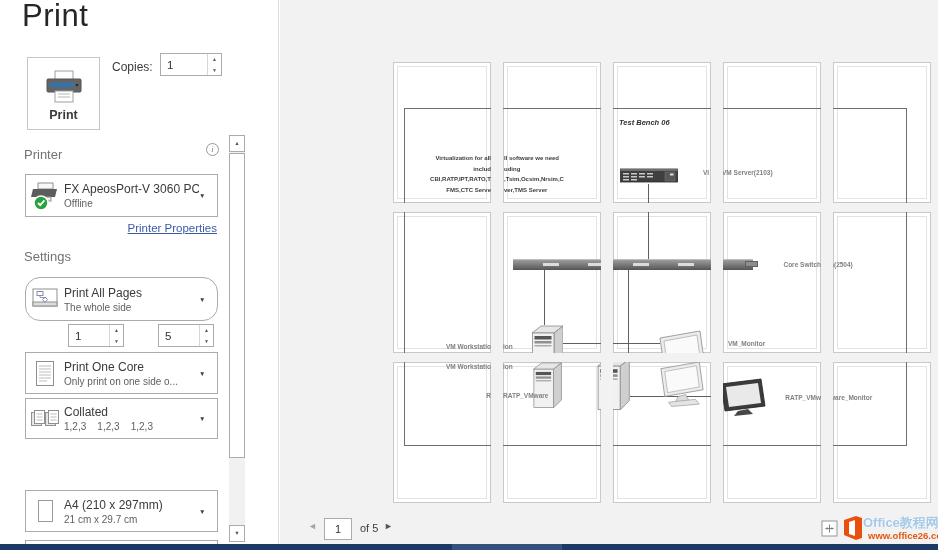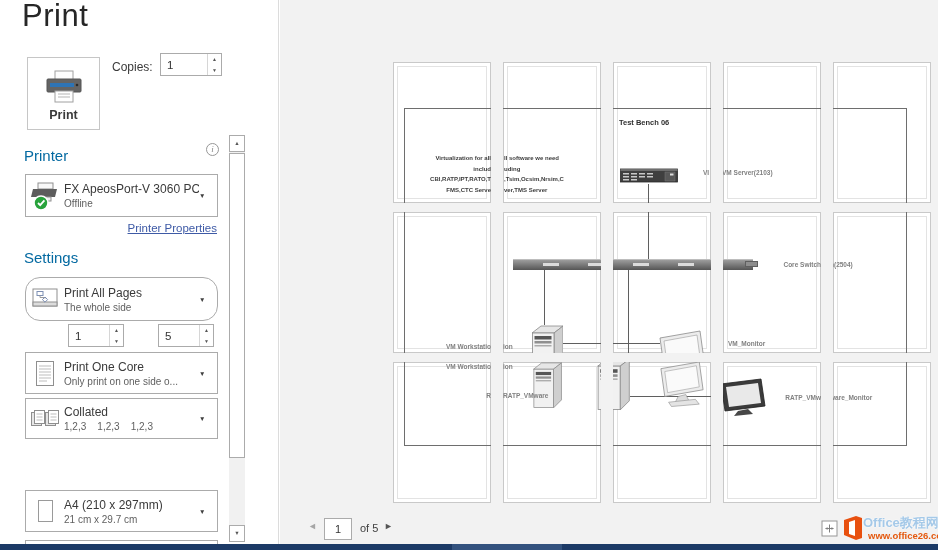--- a/index.html
+++ b/index.html
@@ -11,21 +11,21 @@
   
   #left-panel { position:absolute; left:0; top:0; width:278px; height:544px; background:#fff; }
   #page-title { position:absolute; left:22px; top:-2px; font-size:31px; font-weight:400;
                 color:#262626; letter-spacing:.5px; }
   #print-big-btn { position:absolute; left:27px; top:57px; width:73px; height:73px;
                    background:#fff; border:1px solid #c6c6c6; cursor:pointer;
                    display:flex; flex-direction:column; align-items:center; justify-content:flex-end; }
   #print-big-btn .cap { font-size:12.5px; font-weight:700; color:#3a3a3a; margin:4px 0 7px; }
   #print-big-btn svg { margin-top:9px; }
   .small-label { font-size:12px; color:#3a3a3a; }
-  .heading { position:absolute; left:24px; font-size:15px; color:#0369a1; }
+  .heading { position:absolute; left:24px; font-size:13px; color:#737373; }
   .spin-box { position:absolute; background:#fff; border:1px solid #ababab; display:flex; }
   .spin-box input { flex:1; border:0; outline:none; font-size:11.5px; color:#333;
                     padding-left:6px; width:100%; font-family:inherit; background:transparent; }
   .spin-btns { width:14px; border-left:1px solid #d6d6d6; display:flex; flex-direction:column; }
   .spin-btns div { flex:1; font-size:5px; color:#555; display:flex; align-items:center;
                    justify-content:center; cursor:pointer; }
   .dd { position:absolute; left:25px; width:193px; background:#fff; border:1px solid #ababab;
         cursor:pointer; display:flex; align-items:center; }
   .dd .ic { width:38px; display:flex; justify-content:center; flex:none; }
   .dd .tx { flex:1; min-width:0; }
@@ -52,21 +52,21 @@
   .tile { position:absolute; width:98px; height:141px; background:#fff; border:1px solid #c9c9c9; }
   .tile::after { content:""; position:absolute; inset:3px; border:1px solid #e3e3e3; }
   #diagram-border { position:absolute; left:124px; top:108px; width:503px; height:338px;
                     border:1.5px solid #6e6e6e; }
   .dline { position:absolute; background:#5f5f5f; }
   .dlabel { position:absolute; font-size:6.5px; font-weight:700; color:#818181;
             white-space:nowrap; line-height:1; }
   .dnote { position:absolute; font-size:6px; font-weight:700; color:#3c3c3c;
            line-height:10.5px; white-space:nowrap; }
   #diagram-title { position:absolute; left:339px; top:118px; font-size:7.5px; font-weight:700;
-                   color:#2f2f2f; }
+                   color:#2f2f2f;font-style:italic; }
   #switch-bar { position:absolute; left:233px; top:259px; width:240px; height:11px;
                 background:linear-gradient(#9c9c9c,#555); border-top:1px solid #bdbdbd; }
   .sw-dash { position:absolute; top:3px; width:16px; height:3px; background:#dcdcdc; }
   #switch-cap { position:absolute; left:465px; top:261px; width:13px; height:6px;
                 background:#8e8e8e; border:1px solid #5f5f5f; }
   .gap-strip { position:absolute; background:#f2f2f2; }
   .clipbox { position:absolute; overflow:hidden; }
 
   
   #pager-prev { position:absolute; left:28px; top:521px; font-size:9px; color:#a6a6a6; cursor:pointer; }

